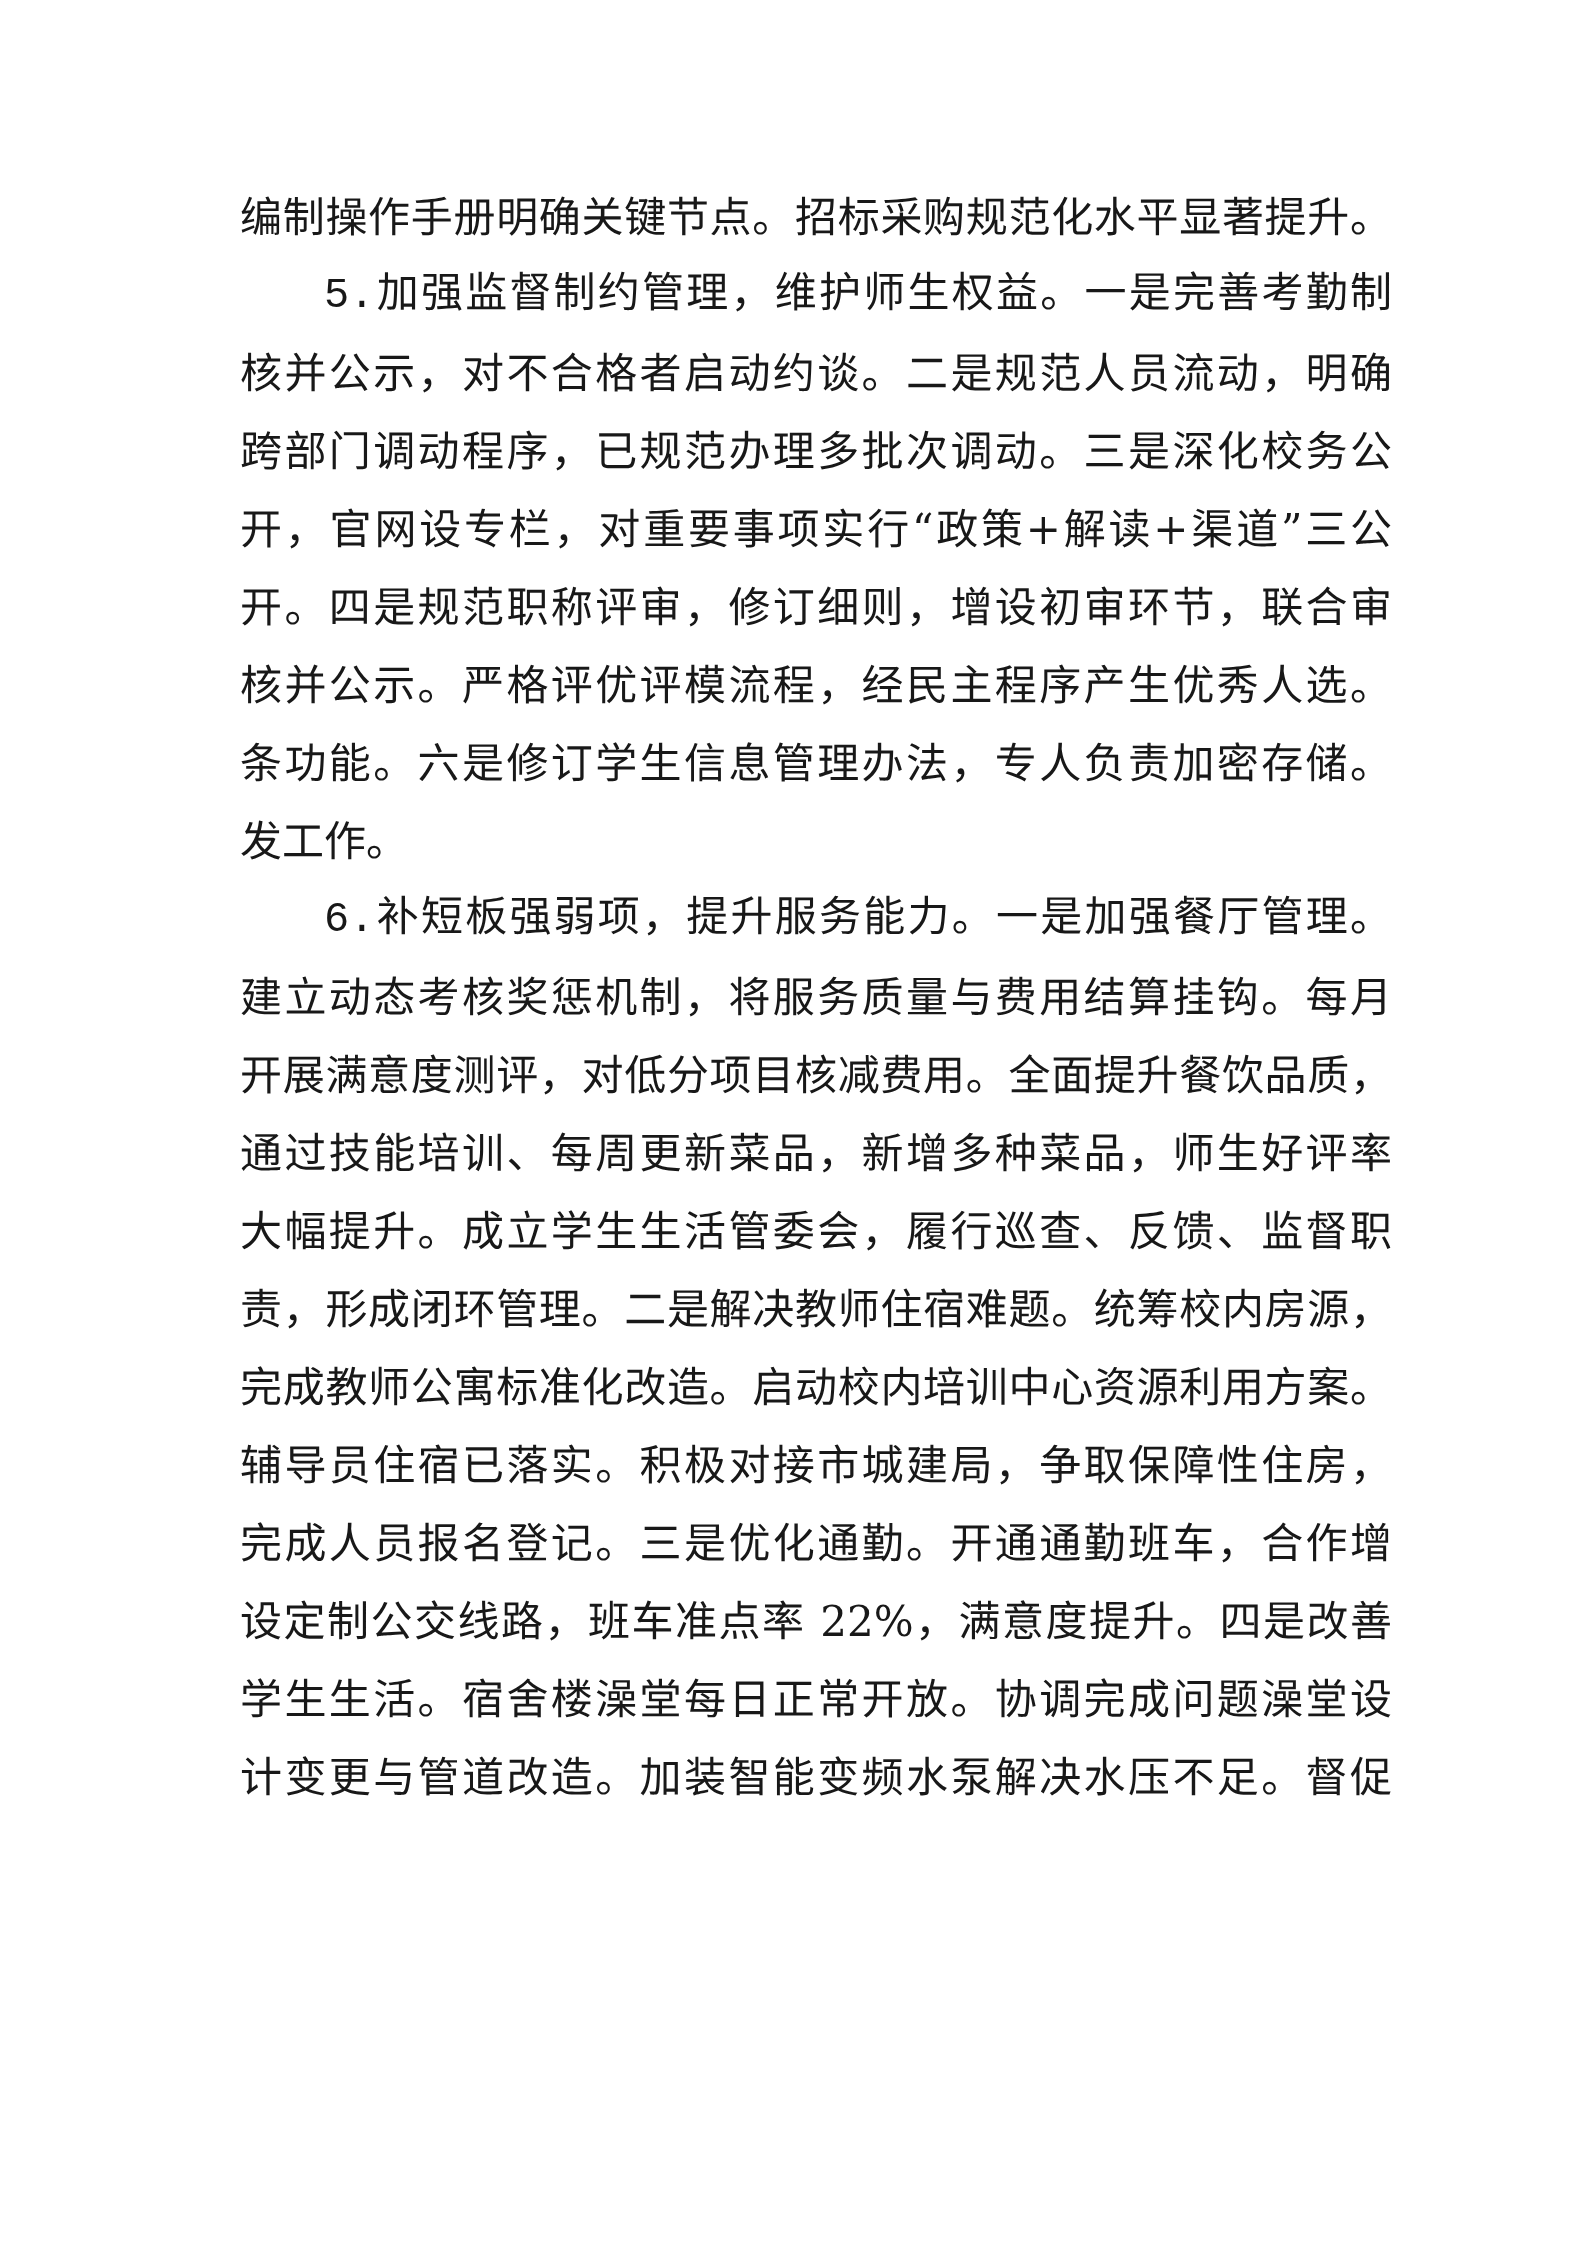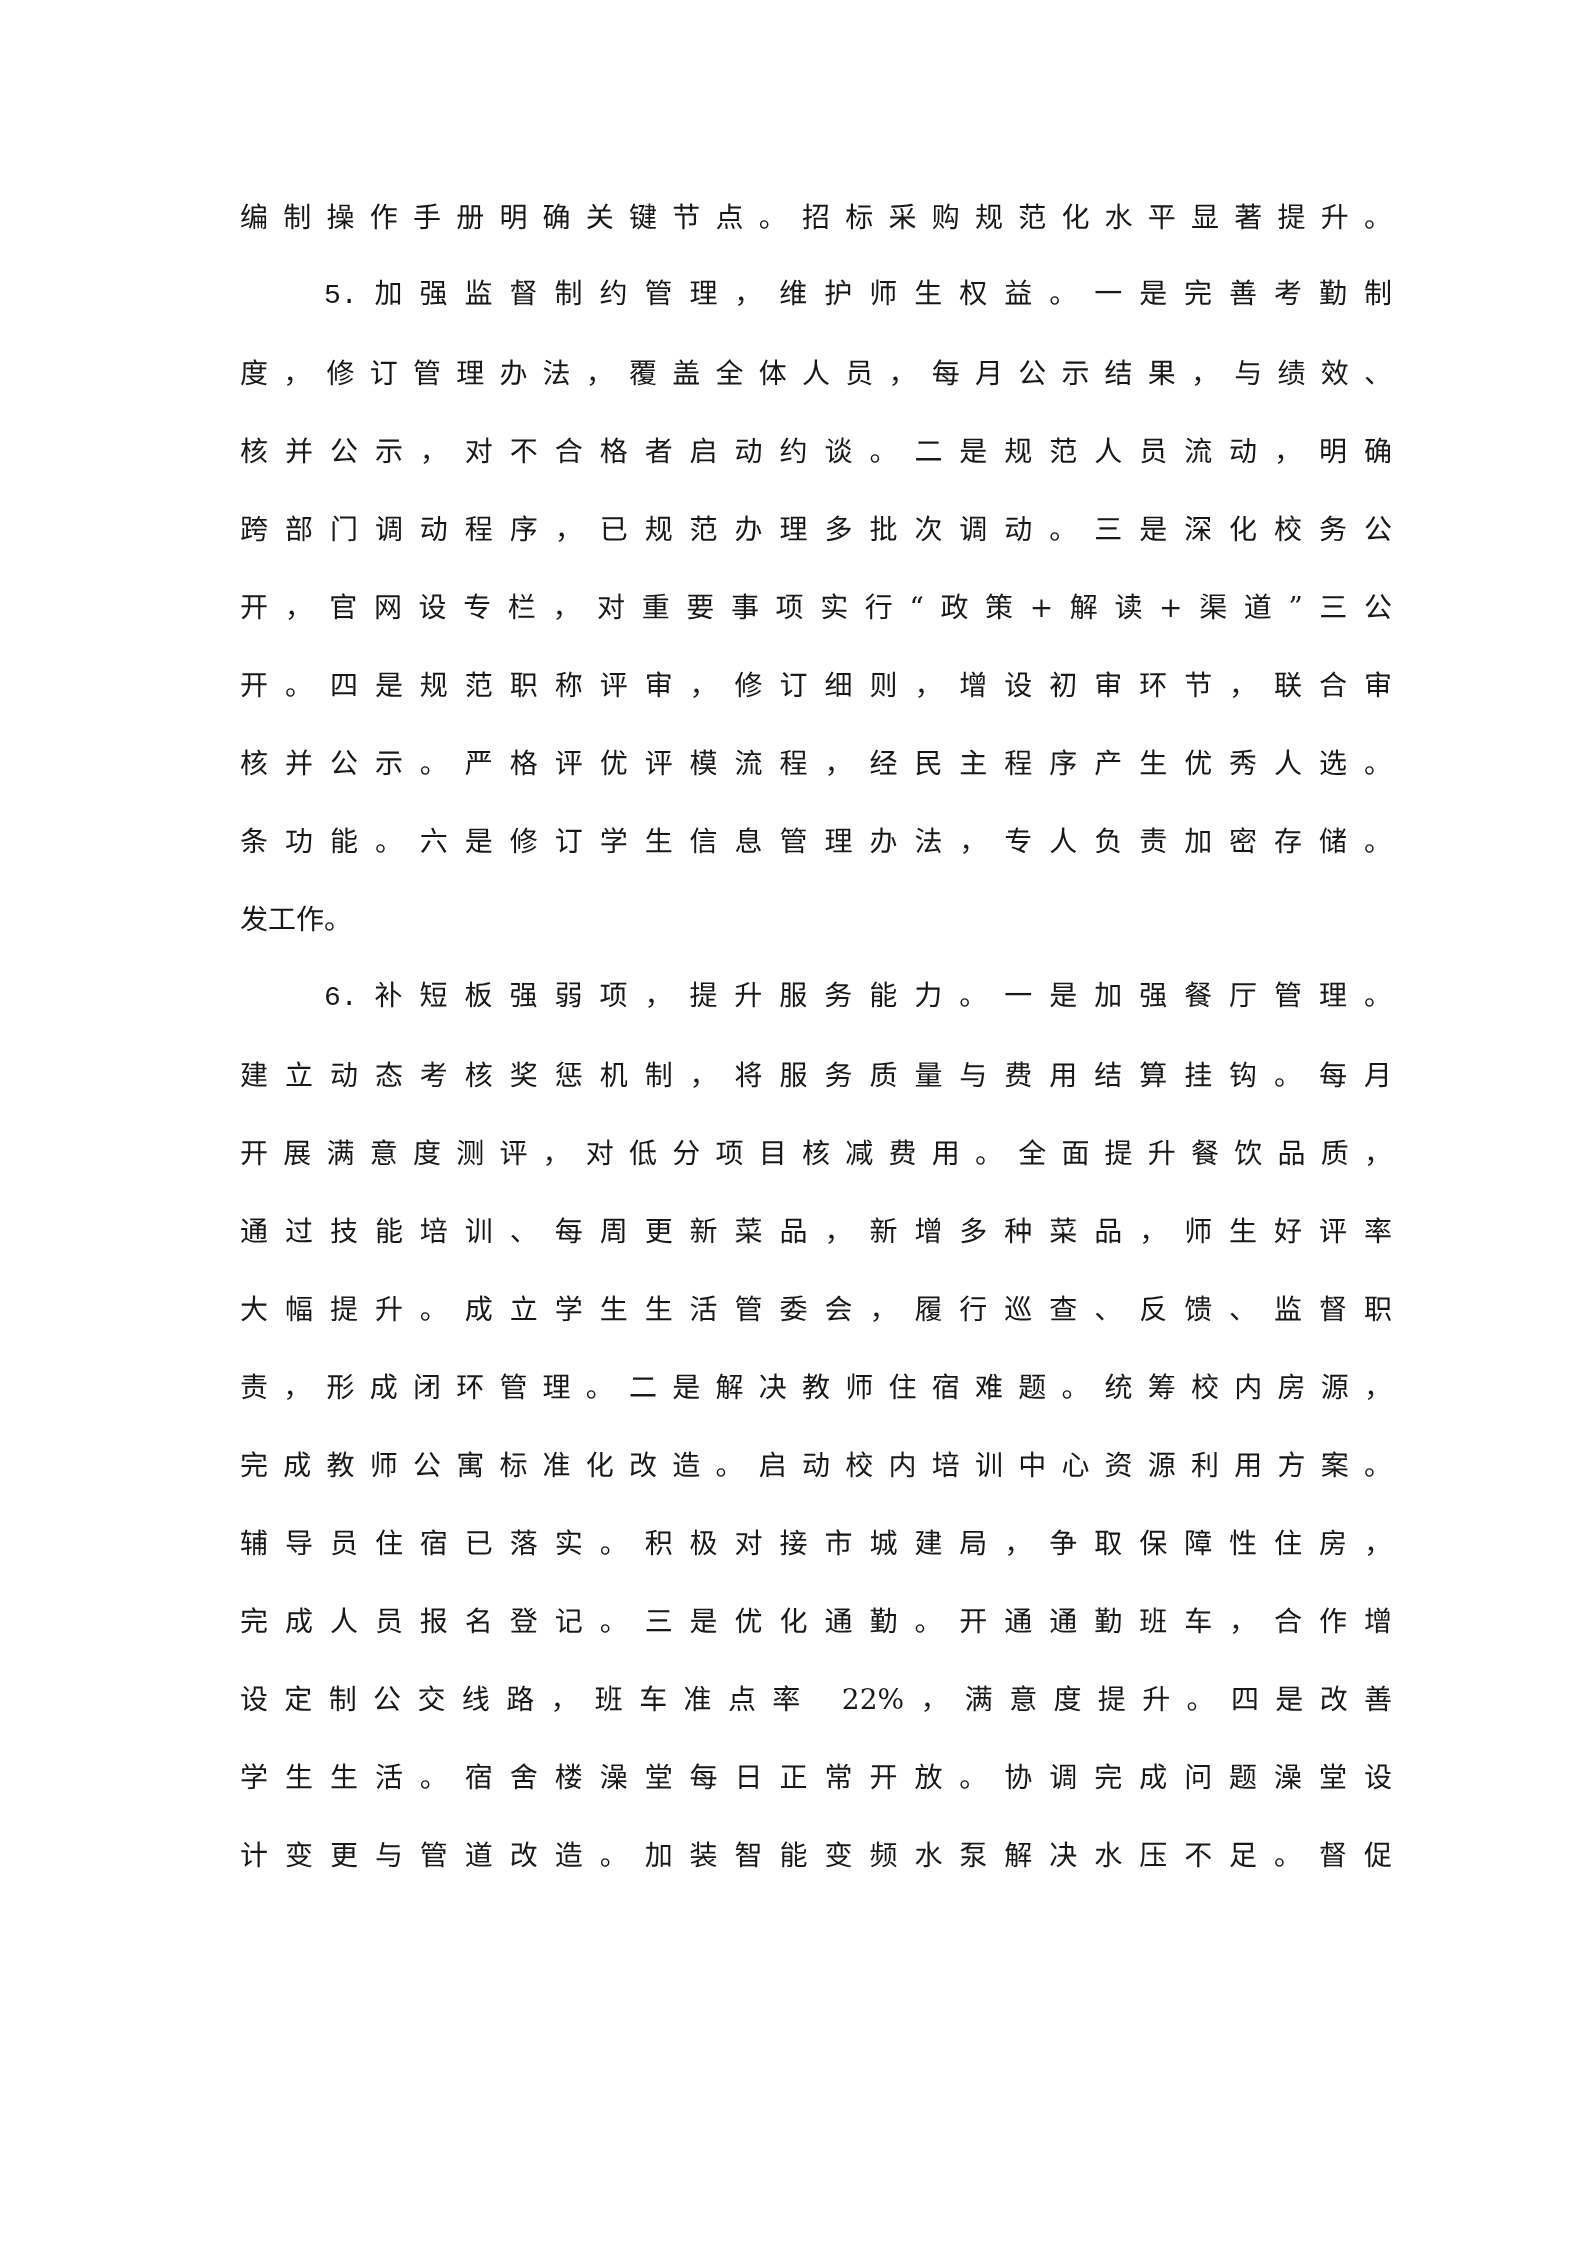--- a/index.html
+++ b/index.html
@@ -15,21 +15,21 @@
     margin: 0 auto;
     background: #ffffff;
     overflow: hidden;
     font-family: "DejaVu Serif", "Liberation Serif", serif;
   }
   .text-block {
     position: absolute;
     left: 240px;
     top: 179px;
     width: 1152px;
-    font-size: 28px;
+    font-size: 42px;
     color: #181818;
     letter-spacing: 0;
   }
   .line {
     height: 78px;
     line-height: 78px;
     text-align: justify;
     text-align-last: justify;
     text-justify: inter-character;
     overflow: hidden;
@@ -43,21 +43,20 @@
     text-align-last: left;
   }
 </style>
 </head>
 <body>
 
 <div class="page">
   <div class="text-block" id="text-block">
       <div class="line">编制操作手册明确关键节点。招标采购规范化水平显著提升。</div>
       <div class="line indent">5.加强监督制约管理，维护师生权益。一是完善考勤制</div>
-      <div class="line">度，修订管理办法，覆盖全体人员，每月公示结果，与绩效、</div>
       <div class="line">核并公示，对不合格者启动约谈。二是规范人员流动，明确</div>
       <div class="line">跨部门调动程序，已规范办理多批次调动。三是深化校务公</div>
       <div class="line">开，官网设专栏，对重要事项实行“政策+解读+渠道”三公</div>
       <div class="line">开。四是规范职称评审，修订细则，增设初审环节，联合审</div>
       <div class="line">核并公示。严格评优评模流程，经民主程序产生优秀人选。</div>
       <div class="line">条功能。六是修订学生信息管理办法，专人负责加密存储。</div>
       <div class="line flush">发工作。</div>
       <div class="line indent">6.补短板强弱项，提升服务能力。一是加强餐厅管理。</div>
       <div class="line">建立动态考核奖惩机制，将服务质量与费用结算挂钩。每月</div>
       <div class="line">开展满意度测评，对低分项目核减费用。全面提升餐饮品质，</div>

